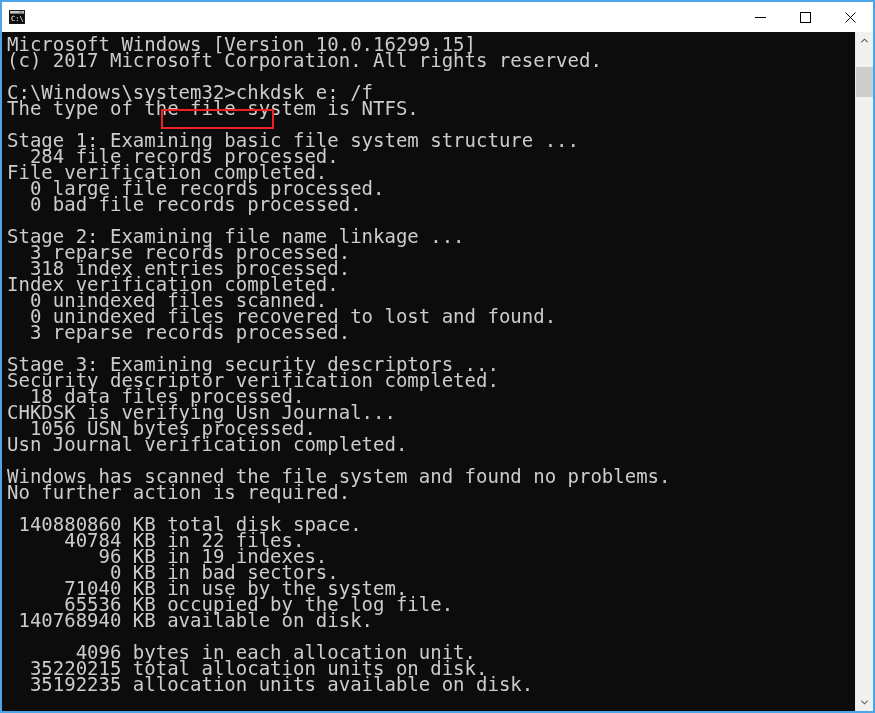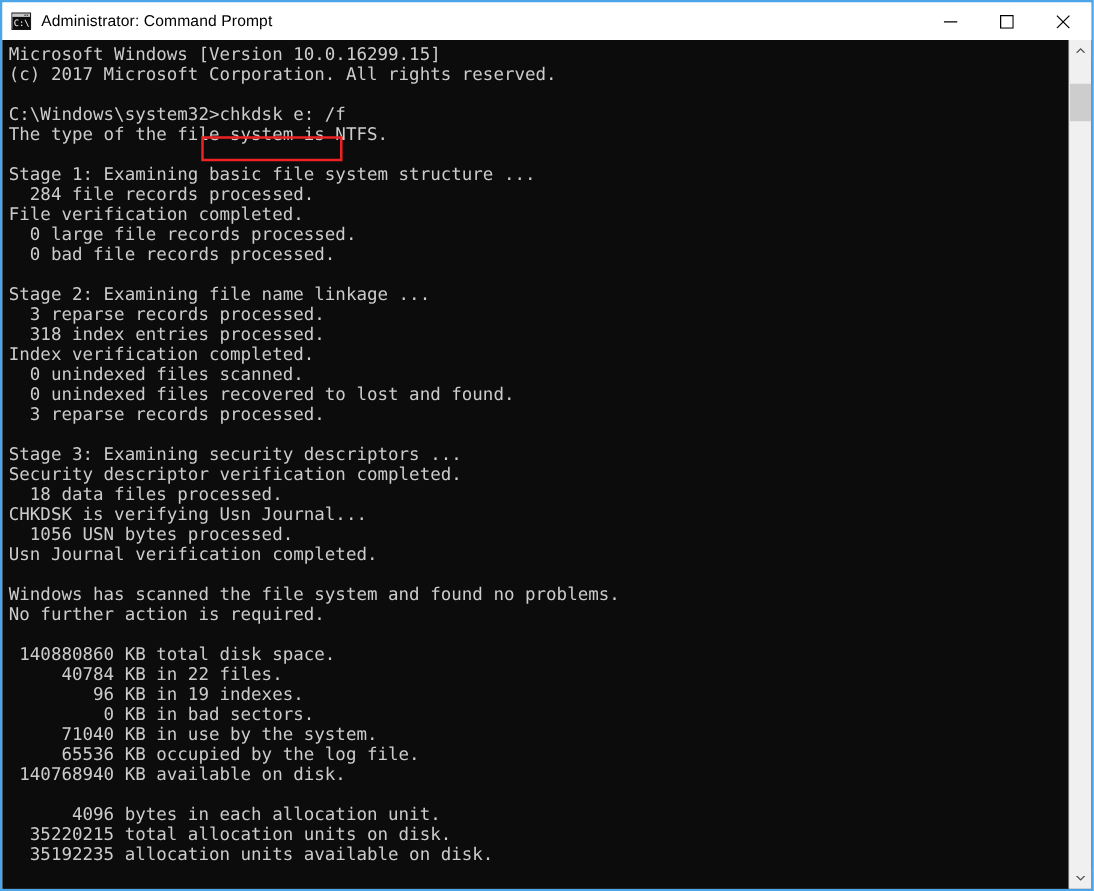--- a/index.html
+++ b/index.html
@@ -76,21 +76,21 @@
     display: flex;
     background: #0c0c0c;
     position: relative;
     overflow: hidden;
   }
   .console-text {
     flex: 1 1 auto;
     background: #0c0c0c;
     color: #cccccc;
     font-family: "DejaVu Sans Mono", "Liberation Mono", monospace;
-    font-size: 14px;
+    font-size: 19px;
     line-height: 16px;
     white-space: pre;
     padding: 4px 0 0 5px;
     position: relative;
     overflow: hidden;
     letter-spacing: 0px;
   }
 
   .hl-box {
     position: absolute;
@@ -152,21 +152,20 @@
       <svg width="16" height="16" viewBox="0 0 16 16">
         <rect x="0.5" y="1.5" width="15" height="13" fill="#ffffff" stroke="#1a1a1a" stroke-width="1"></rect>
         <rect x="1" y="2" width="14" height="2.5" fill="#c8c8c8"></rect>
         <rect x="1" y="4.5" width="14" height="10" fill="#0c0c0c"></rect>
         <text x="2" y="12" font-family="DejaVu Sans Mono, monospace" font-size="7" fill="#ffffff">C:\</text>
         <rect x="10.5" y="2.6" width="1.2" height="1.2" fill="#555"></rect>
         <rect x="12.3" y="2.6" width="1.2" height="1.2" fill="#555"></rect>
       </svg>
     </span>
 
-    <span class="title-text">Administrator: Command Prompt</span>
 
     <div class="win-controls">
       <button class="win-btn minimize">
         <svg width="11" height="11" viewBox="0 0 11 11">
           <line x1="0" y1="5.5" x2="11" y2="5.5" stroke="#000" stroke-width="1"></line>
         </svg>
       </button>
       <button class="win-btn maximize">
         <svg width="11" height="11" viewBox="0 0 11 11">
           <rect x="0.5" y="0.5" width="10" height="10" fill="none" stroke="#000" stroke-width="1"></rect>

